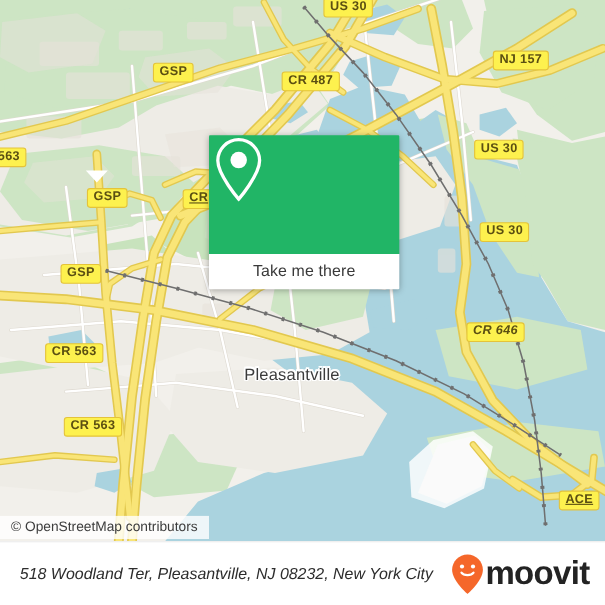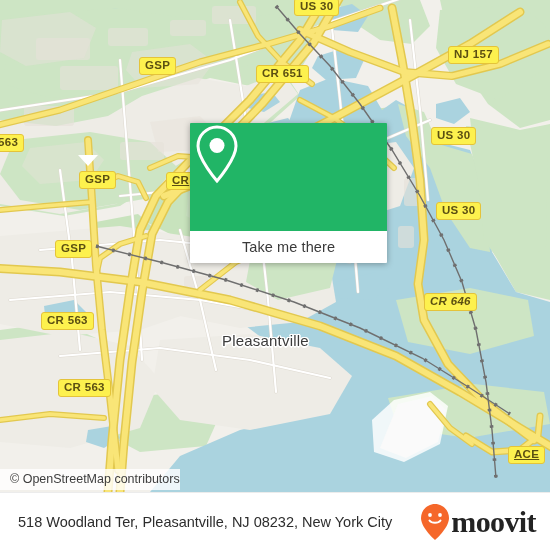--- a/index.html
+++ b/index.html
@@ -37,21 +37,21 @@
     font-size:15px;
     letter-spacing:.2px;
     white-space:nowrap;
     text-shadow:
        1.5px 0 0 #fff,-1.5px 0 0 #fff,0 1.5px 0 #fff,0 -1.5px 0 #fff,
        1px 1px 0 #fff,-1px 1px 0 #fff,1px -1px 0 #fff,-1px -1px 0 #fff;
   }
 
   
   #popup{
-    position:absolute;left:190px;top:123px;width:197px;
+    position:absolute;left:190px;top:123px;width:173px;
     filter:drop-shadow(0 1px 3px rgba(0,0,0,.32));
   }
   #popup-top{
     background:#21b566;height:108px;width:100%;
     display:flex;align-items:center;justify-content:center;
     border-radius:1px 1px 0 0;
   }
   #popup-bottom{
     background:#ffffff;height:32px;width:100%;
     display:flex;align-items:center;justify-content:center;
@@ -62,44 +62,43 @@
     position:absolute;left:78px;top:155px;width:0;height:0;
     border-left:10px solid transparent;
     border-right:10px solid transparent;
     border-top:11px solid #ffffff;
   }
 
   
   #attrib{
     position:absolute;left:0;top:469px;
     background:rgba(255,255,255,.80);
-    padding:3px 0 4px 10px;
+    padding:3px 10px 4px 10px;
     font-size:12.5px;color:#3d3d3d;
     white-space:nowrap;
   }
 
   
   #footer{
     position:absolute;left:0;top:492px;width:550px;height:58px;
     background:#ffffff;
     border-top:1px solid #ececec;
     display:flex;align-items:center;
   }
   #footer-address{
     flex:1;
     padding:0 8px 0 18px;
-    font-size:14.5px;line-height:19px;color:#2d2d2d;
+    font-size:14.5px;line-height:19px;color:#2d2d2d;font-style:italic;
   }
   #footer-logo{
     display:flex;align-items:center;padding-right:14px;gap:1px;
   }
   #footer-logo .word{
     font-size:30px;font-weight:bold;color:#232323;letter-spacing:-.6px;
     line-height:30px;
-    font-family:Liberation Serif, serif;
   }
 </style>
 </head>
 <body>
 
 <div id="app">
 
   <div id="map">
 
     <svg width="550" height="492" viewBox="0 0 550 492">
@@ -272,21 +271,21 @@
         <path class="railtick" d="M276,6 L300,34 L330,66 L360,104 L392,150 L420,196 L444,240 L462,282 L476,330 L486,382 L492,430 L496,478"></path>
         <path class="rail" d="M96,246 L160,262 L226,280 L294,302 L360,328 L422,358 L470,388 L510,414"></path>
         <path class="railtick" d="M96,246 L160,262 L226,280 L294,302 L360,328 L422,358 L470,388 L510,414"></path>
       </g>
     </svg>
 
     <div class="place-label" style="left:222px;top:332px;">Pleasantville</div>
 
     <div class="shield" style="left:294px;top:-2px;">US 30</div>
     <div class="shield" style="left:412px;top:46px;margin-left:36px;">NJ 157</div>
-    <div class="shield" style="left:256px;top:65px;">CR 651</div>
+    <div class="shield" style="left:256px;top:65px;">CR 487</div>
     <div class="shield" style="left:139px;top:57px;">GSP</div>
     <div class="shield" style="left:-8px;top:134px;">563</div>
     <div class="shield" style="left:79px;top:171px;">GSP</div>
     <div class="shield" style="left:166px;top:172px;text-decoration:underline;">CR</div>
     <div class="shield" style="left:431px;top:127px;">US 30</div>
     <div class="shield" style="left:436px;top:202px;">US 30</div>
     <div class="shield" style="left:55px;top:240px;">GSP</div>
     <div class="shield" style="left:41px;top:312px;">CR 563</div>
     <div class="shield" style="left:424px;top:293px;font-style:italic;">CR 646</div>
     <div class="shield" style="left:58px;top:379px;">CR 563</div>

